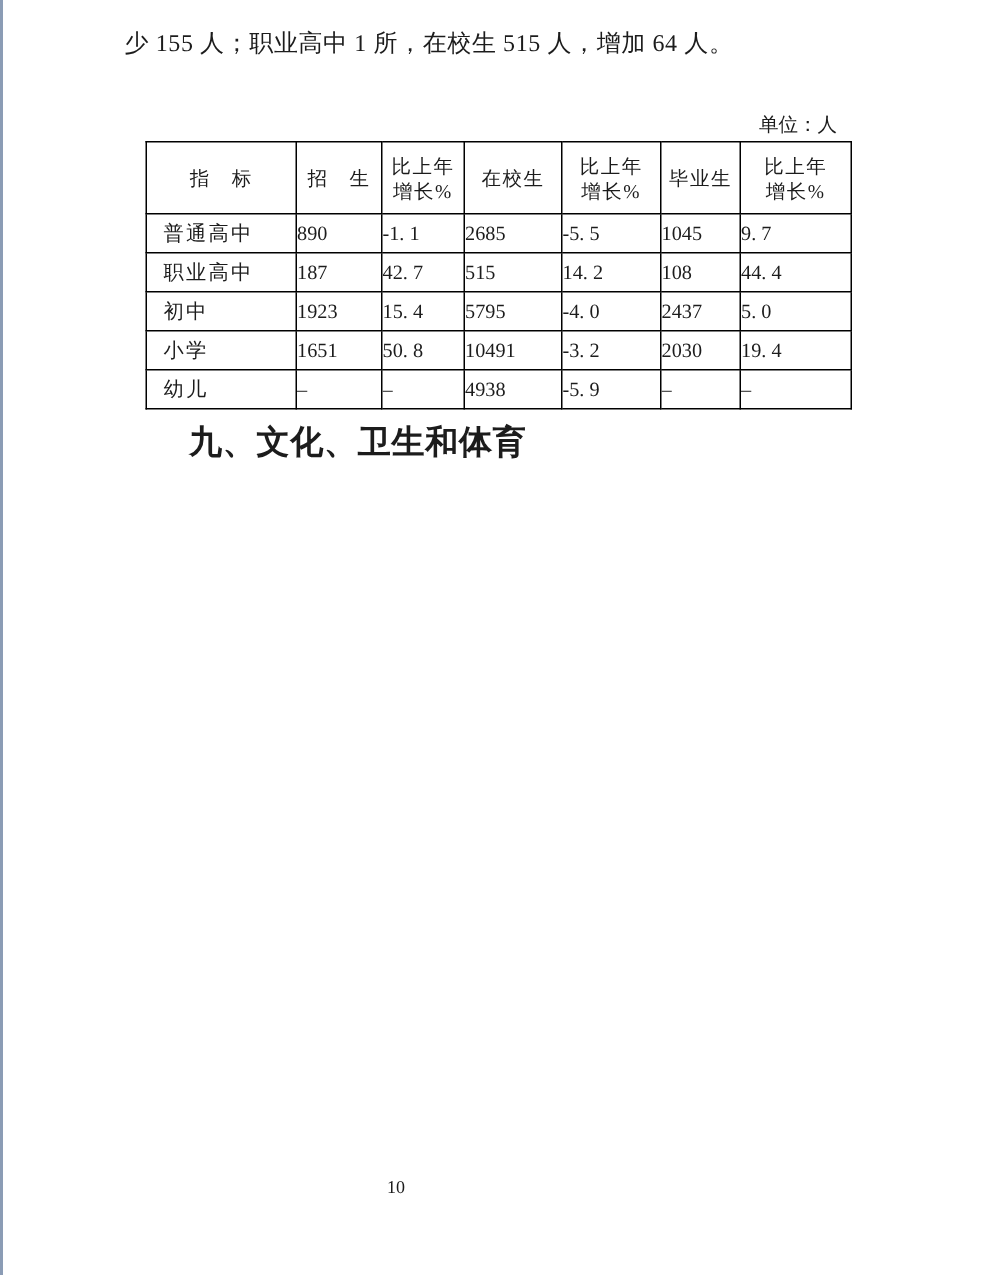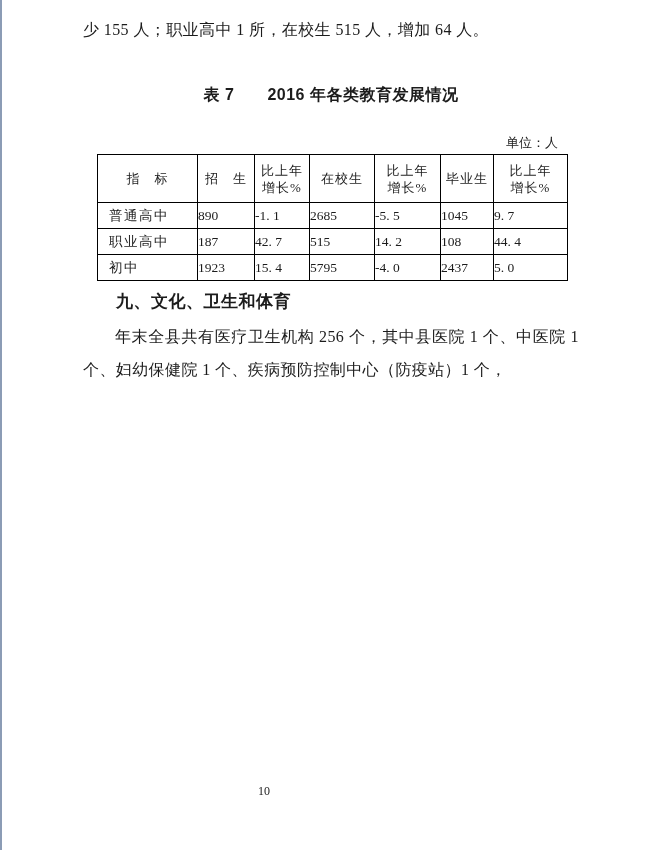--- a/index.html
+++ b/index.html
@@ -71,23 +71,23 @@
     vertical-align: middle;
   }
   .edu-table tbody td:first-child {
     text-align: left;
     padding-left: 11px;
     letter-spacing: 1.5px;
   }
   .para-after-table { margin-top: 12px; }
   .section-heading {
     margin: 5px 0 0 0;
-    font-size: 17px;
+    font-size: 22px;
     font-weight: bold;
-    font-family: Liberation Mono, monospace;
+    font-family: Liberation Serif, serif;
     line-height: 33px;
     text-indent: 2em;
     letter-spacing: 0.5px;
   }
   .para-health { margin-top: 7px; }
   .page-number {
     position: absolute;
     top: 784px; left: 0;
     width: 528px;
     text-align: center;
@@ -96,21 +96,20 @@
 </style>
 </head>
 <body>
 
 <div class="page-edge-left"></div>
 
 <div class="content">
 
   <p class="body-text">少 155 人；职业高中 1 所，在校生 515 人，增加 64 人。</p>
 
-  <p class="table-title">表 7　　2016 年各类教育发展情况</p>
 
   <p class="unit-label">单位：人</p>
 
   <table class="edu-table">
     <colgroup>
       <col style="width:100px">
         <col style="width:57px">
         <col style="width:55px">
       <col style="width:65px">
         <col style="width:66px">
@@ -152,24 +151,41 @@
         </tr>
         <tr>
           <td>初中</td>
           <td>1923</td>
           <td>15. 4</td>
           <td>5795</td>
           <td>-4. 0</td>
           <td>2437</td>
           <td>5. 0</td>
         </tr>
+        <tr>
+          <td>小学</td>
+          <td>1651</td>
+          <td>50. 8</td>
+          <td>10491</td>
+          <td>-3. 2</td>
+          <td>2030</td>
+          <td>19. 4</td>
+        </tr>
+        <tr>
+          <td>幼儿</td>
+          <td>–</td>
+          <td>–</td>
+          <td>4938</td>
+          <td>-5. 9</td>
+          <td>–</td>
+          <td>–</td>
+        </tr>
       </tbody>
   </table>
 
 
   <p class="section-heading">九、文化、卫生和体育</p>
 
 
-  <p class="body-text indent para-health">年末全县共有医疗卫生机构 256 个，其中县医院 1 个、中医院 1 个、妇幼保健院 1 个、疾病预防控制中心（防疫站）1 个，</p>
 
 </div>
 
 <div class="page-number">10</div>
 
 </body></html>

